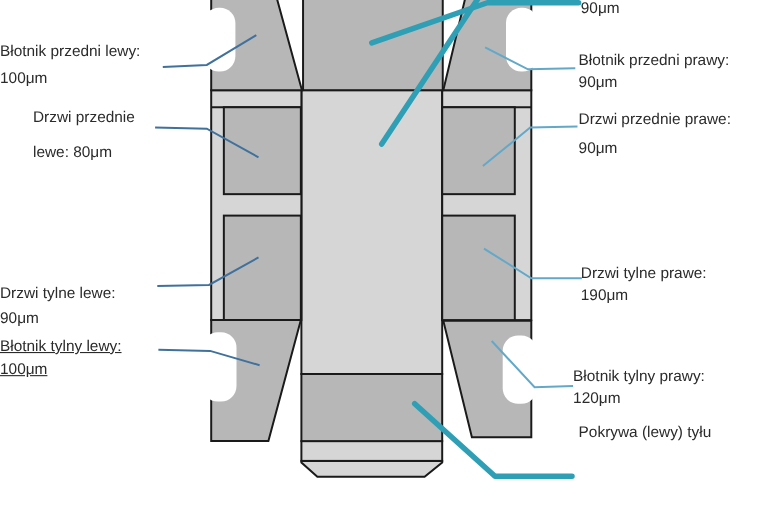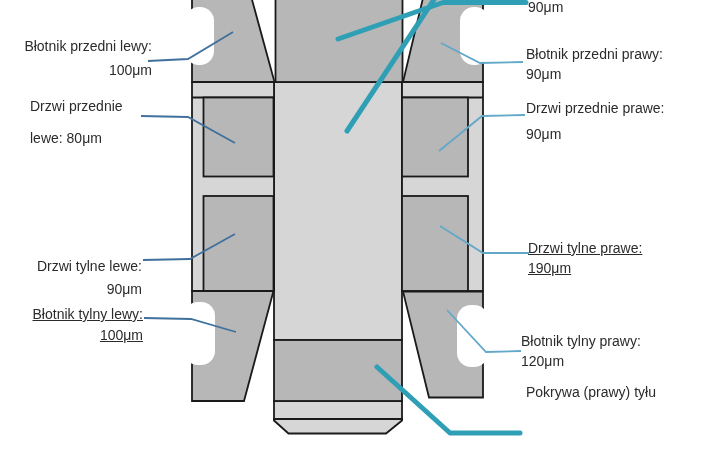--- a/index.html
+++ b/index.html
@@ -6,21 +6,21 @@
   .stage{
     position:relative;width:707px;height:466px;overflow:hidden;background:#fff;
     font-family:"Liberation Sans","DejaVu Sans",sans-serif;
   }
   .stage svg{position:absolute;left:0;top:0;}
   .lbl{
     position:absolute;font-size:14px;color:var(--text,#2b2b2b);
     white-space:nowrap;
   }
   .lbl div{white-space:nowrap;}
-  .align-r{text-align:right;}
+  .align-r{}
   .align-c{text-align:left;}
 </style>
 </head>
 <body>
 
 <div class="stage">
 
   <svg width="707" height="466" viewBox="0 0 707 466">
 
     <rect x="274" y="82" width="128" height="258" style="fill:var(--panel_light_fill,#d6d6d6);stroke:var(--outline,#1a1a1a);stroke-width:1.8"></rect>
@@ -90,27 +90,27 @@
   <div class="lbl" style="left:526px;top:44px;line-height:20px;">
     <div>Błotnik przedni prawy:</div>
     <div>90μm</div>
   </div>
 
   <div class="lbl" style="left:526px;top:95px;line-height:26px;">
     <div>Drzwi przednie prawe:</div>
     <div>90μm</div>
   </div>
 
-  <div class="lbl" style="left:528px;top:238px;line-height:20px;text-decoration:underline;">
+  <div class="lbl" style="left:528px;top:238px;line-height:20px;">
     <div>Drzwi tylne prawe:</div>
     <div>190μm</div>
   </div>
 
   <div class="lbl" style="left:521px;top:331px;line-height:20px;">
     <div>Błotnik tylny prawy:</div>
     <div>120μm</div>
   </div>
 
   <div class="lbl" style="left:526px;top:381px;line-height:23px;">
-    <div>Pokrywa (prawy) tyłu</div>
+    <div>Pokrywa (lewy) tyłu</div>
   </div>
 
 </div>
 
 </body></html>

